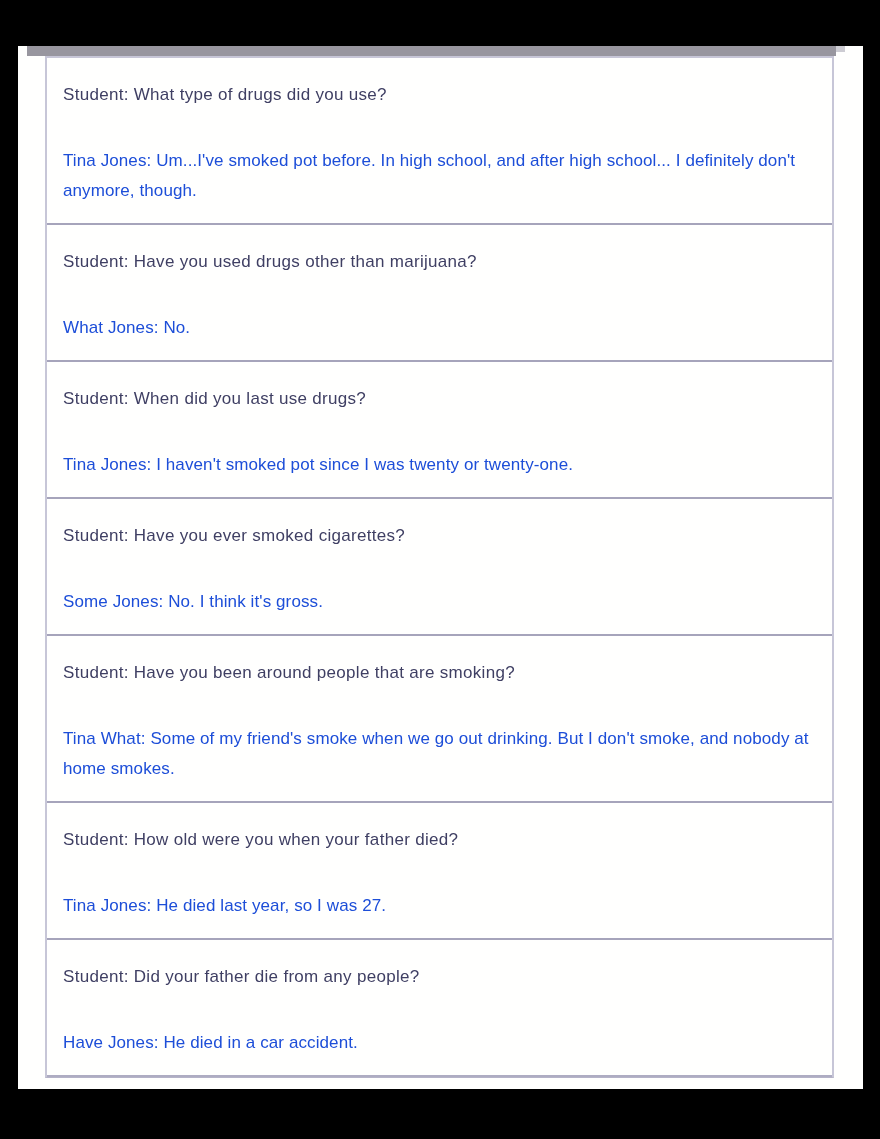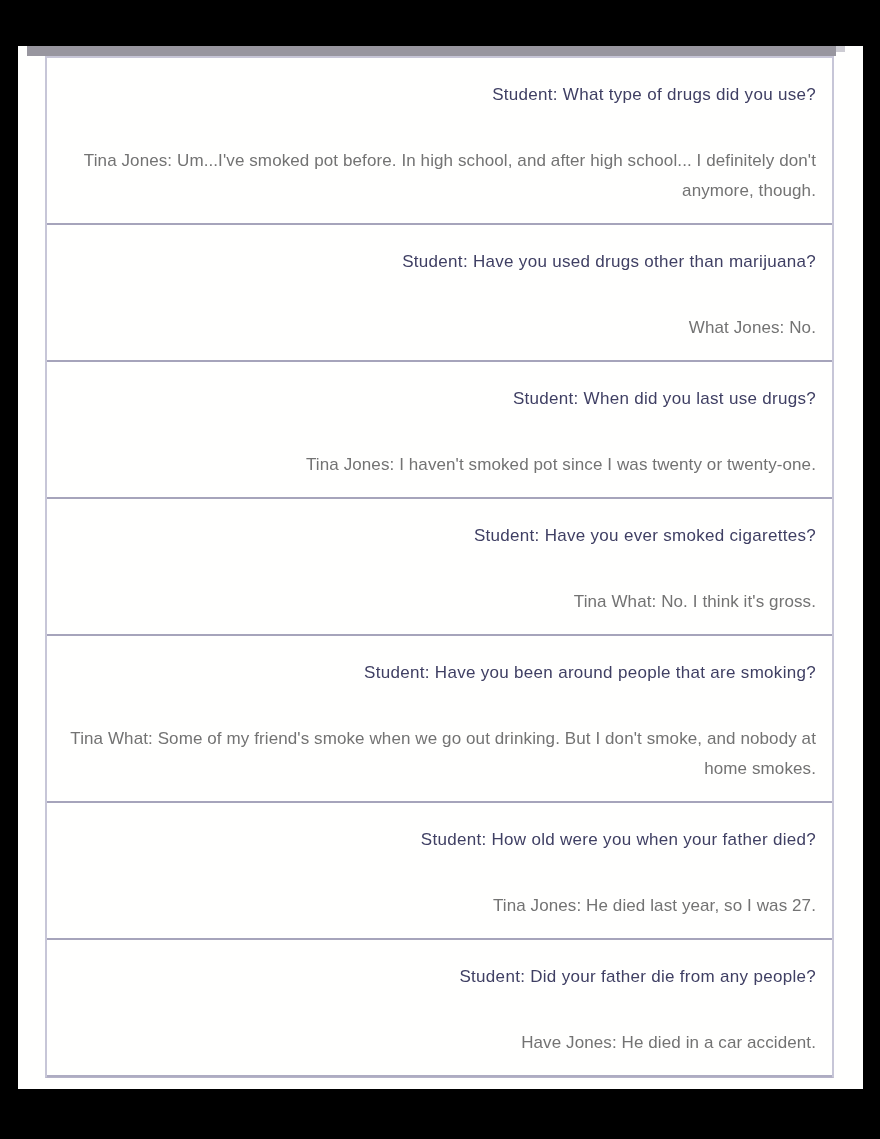--- a/index.html
+++ b/index.html
@@ -8,21 +8,20 @@
     background: #000000;
     font-family: "Liberation Sans", "DejaVu Sans", sans-serif;
     overflow: hidden;
     position: relative;
   }
   .page {
     position: absolute;
     left: 18px; top: 46px;
     width: 845px; height: 1043px;
     background: #fffffe;
-    text-align: right;
   }
   .scroll-remnant {
     position: absolute;
     left: 9px; top: 0;
     width: 809px; height: 10px;
     background: #98969f;
   }
   .scroll-remnant-cap {
     position: absolute;
     left: 818px; top: 0;
@@ -48,21 +47,21 @@
     font-size: 17px;
     line-height: 30px;
     letter-spacing: 0.3px;
     color: #3f3f63;
     margin: 0 0 36px 0;
   }
   .patient-line {
     font-size: 17px;
     line-height: 30px;
     letter-spacing: 0.1px;
-    color: #737373;
+    color: #1d4ed8;
     margin: 0;
   }
 </style>
 </head>
 <body>
 
 <div class="page">
 
   <div class="scroll-remnant"></div>
   <div class="scroll-remnant-cap"></div>
@@ -79,21 +78,21 @@
       <p class="patient-line">What Jones: No.</p>
     </div>
 
     <div class="row">
       <p class="student-line">Student: When did you last use drugs?</p>
       <p class="patient-line">Tina Jones: I haven't smoked pot since I was twenty or twenty-one.</p>
     </div>
 
     <div class="row">
       <p class="student-line">Student: Have you ever smoked cigarettes?</p>
-      <p class="patient-line">Tina What: No. I think it's gross.</p>
+      <p class="patient-line">Some Jones: No. I think it's gross.</p>
     </div>
 
     <div class="row">
       <p class="student-line">Student: Have you been around people that are smoking?</p>
       <p class="patient-line">Tina What: Some of my friend's smoke when we go out drinking. But I don't smoke, and nobody at home smokes.</p>
     </div>
 
     <div class="row">
       <p class="student-line">Student: How old were you when your father died?</p>
       <p class="patient-line">Tina Jones: He died last year, so I was 27.</p>

